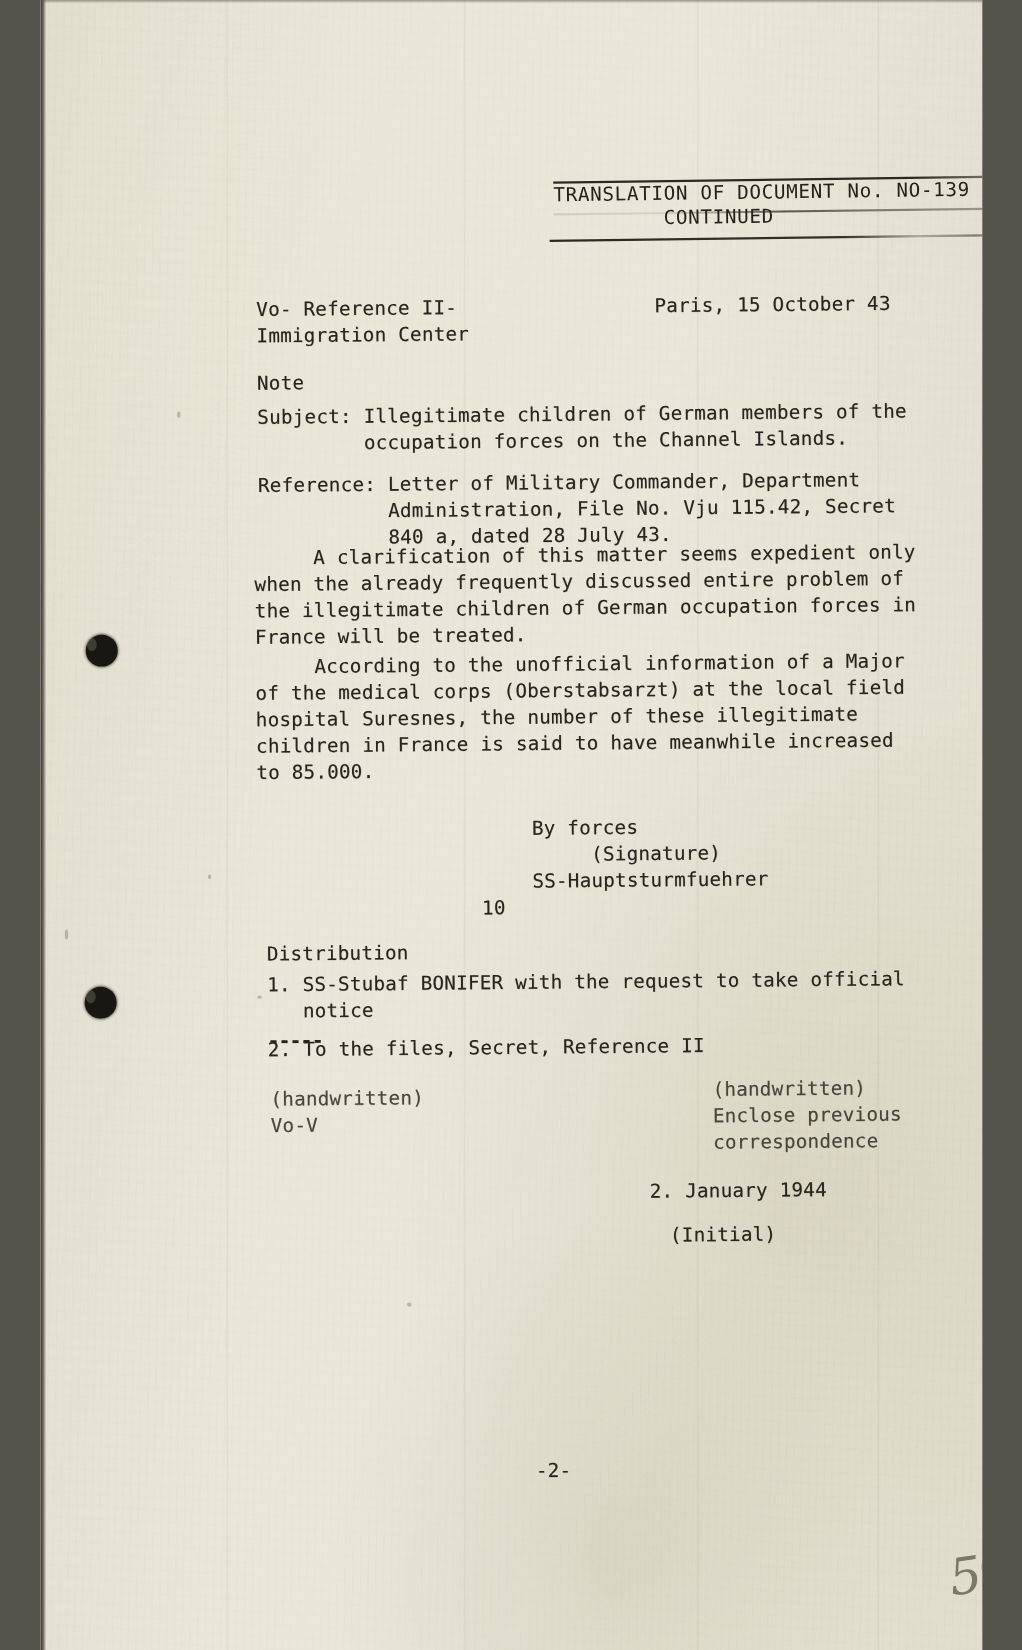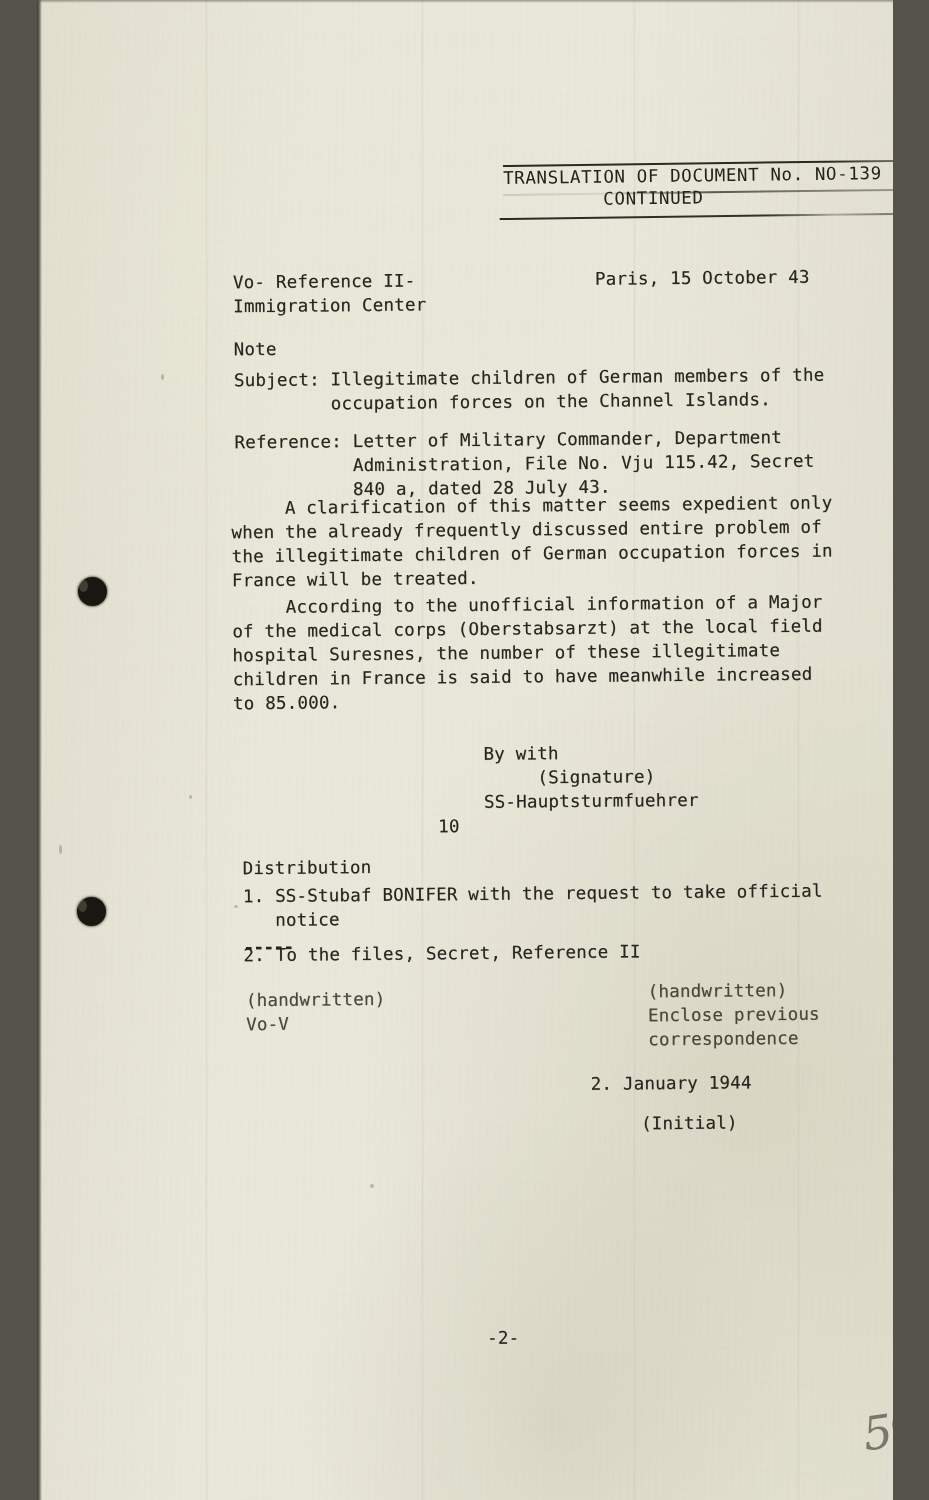--- a/index.html
+++ b/index.html
@@ -163,21 +163,21 @@
   #para-2          { left: 196px; top: 593px; }
   #byorder-block   { left: 446px; top: 742px; }
   #margin-num      { left: 400px; top: 814px; }
   #distribution-label { left: 204px; top: 854px; }
   #dist-item-1     { left: 204px; top: 882px; }
   #dash-sep        { left: 204px; top: 933px; letter-spacing: -0.5px; font-weight: bold; }
   #dist-item-2     { left: 204px; top: 941px; }
   #hw-left         { left: 206px; top: 986px; }
   #hw-right        { left: 608px; top: 981px; }
   #date-stamp      { left: 550px; top: 1073px; }
-  #initial-line    { left: 600px; top: 1113px; }
+  #initial-line    { left: 568px; top: 1113px; }
   #page-number     { left: 444px; top: 1326px; }
 
   
   .speck {
     position: absolute;
     background: rgba(90,86,70,0.33);
     border-radius: 50%;
     pointer-events: none;
   }
 
@@ -248,21 +248,21 @@
 when the already frequently discussed entire problem of
 the illegitimate children of German occupation forces in
 France will be treated.</div>
 
     <div class="typed" id="para-2">     According to the unofficial information of a Major
 of the medical corps (Oberstabsarzt) at the local field
 hospital Suresnes, the number of these illegitimate
 children in France is said to have meanwhile increased
 to 85.000.</div>
 
-    <div class="typed" id="byorder-block"><span>By with</span>
+    <div class="typed" id="byorder-block"><span>By forces</span>
 <span>     (Signature)</span>
 <span>SS-Hauptsturmfuehrer</span></div>
 
     <div class="typed" id="margin-num">10</div>
 
     <div class="typed" id="distribution-label">Distribution</div>
 
     <div class="typed" id="dist-item-1">1. SS-Stubaf BONIFER with the request to take official
    notice</div>
 

